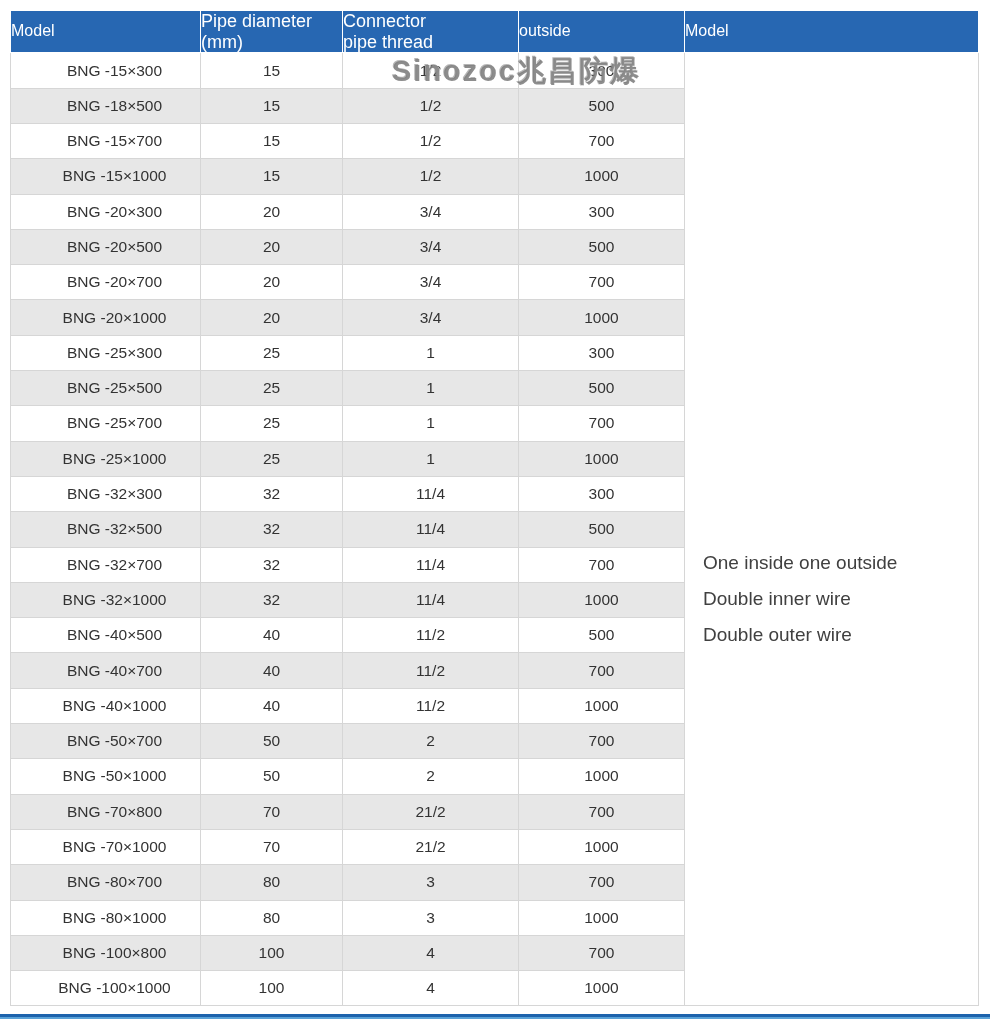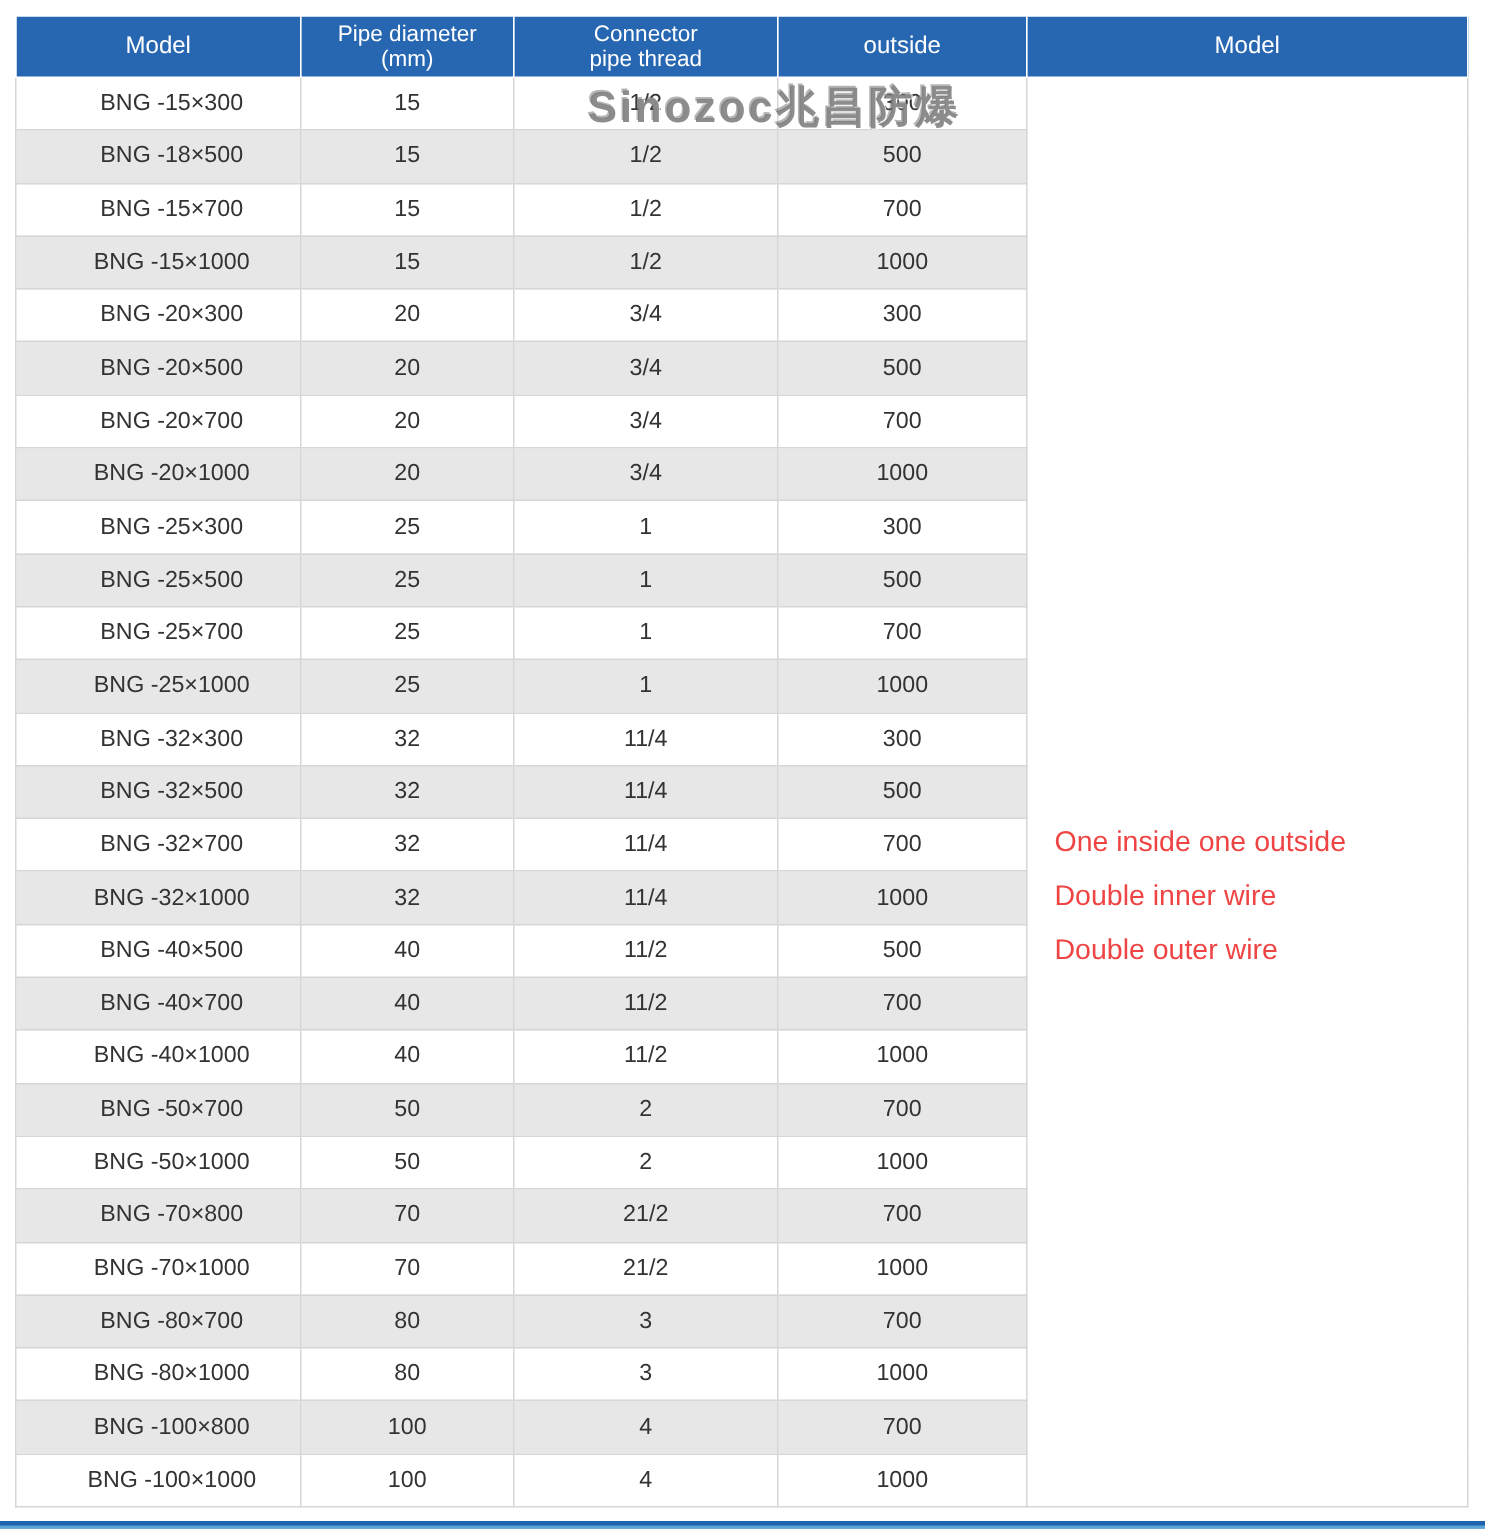--- a/index.html
+++ b/index.html
@@ -24,26 +24,26 @@
     table-layout: fixed;
   }
   table.spec-table thead th {
     background: #2767b2;
     color: #ffffff;
     font-weight: normal;
     font-size: 16px;
     height: 40px;
     padding: 0;
     border: 1px solid #ffffff;
-    text-align: center;
+    text-align: left;
     vertical-align: middle;
     line-height: 1.15;
   }
   table.spec-table thead th .h-line {
-    font-size: 15px;
+    font-size: 18px;
   }
   table.spec-table thead th.single {
     font-size: 16px;
   }
   table.spec-table tbody td {
     height: 34.3px;
     padding: 0;
     border: 1px solid #d6d6d6;
     font-size: 15.5px;
     color: #333333;
@@ -60,21 +60,21 @@
   }
   table.spec-table tbody td.note-cell {
     background: #ffffff !important;
     text-align: left;
     vertical-align: middle;
     padding-left: 18px;
     padding-top: 140px;
   }
   .note-line {
     font-size: 19px;
-    color: #ef4444;
+    color: #404040;
     line-height: 36px;
     white-space: nowrap;
   }
   .watermark {
     position: absolute;
     left: 392px;
     top: 52px;
     font-size: 29px;
     font-weight: bold;
     letter-spacing: 2px;

